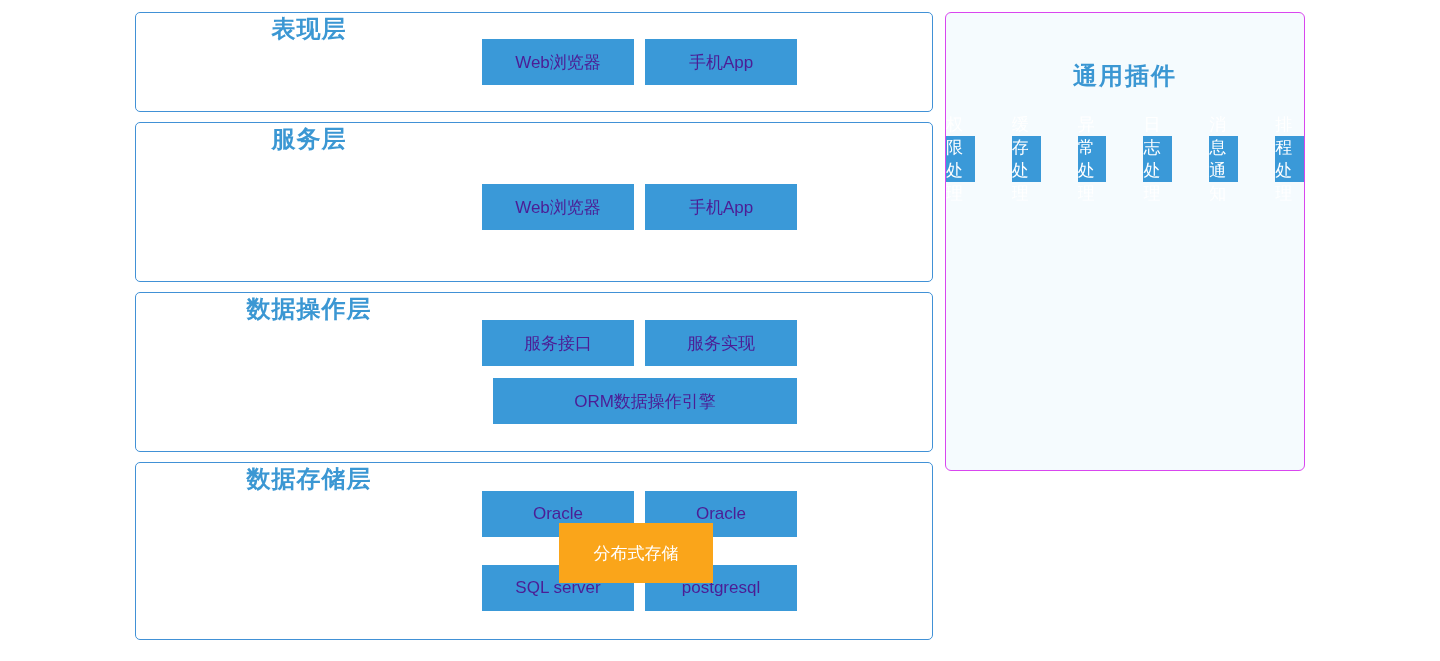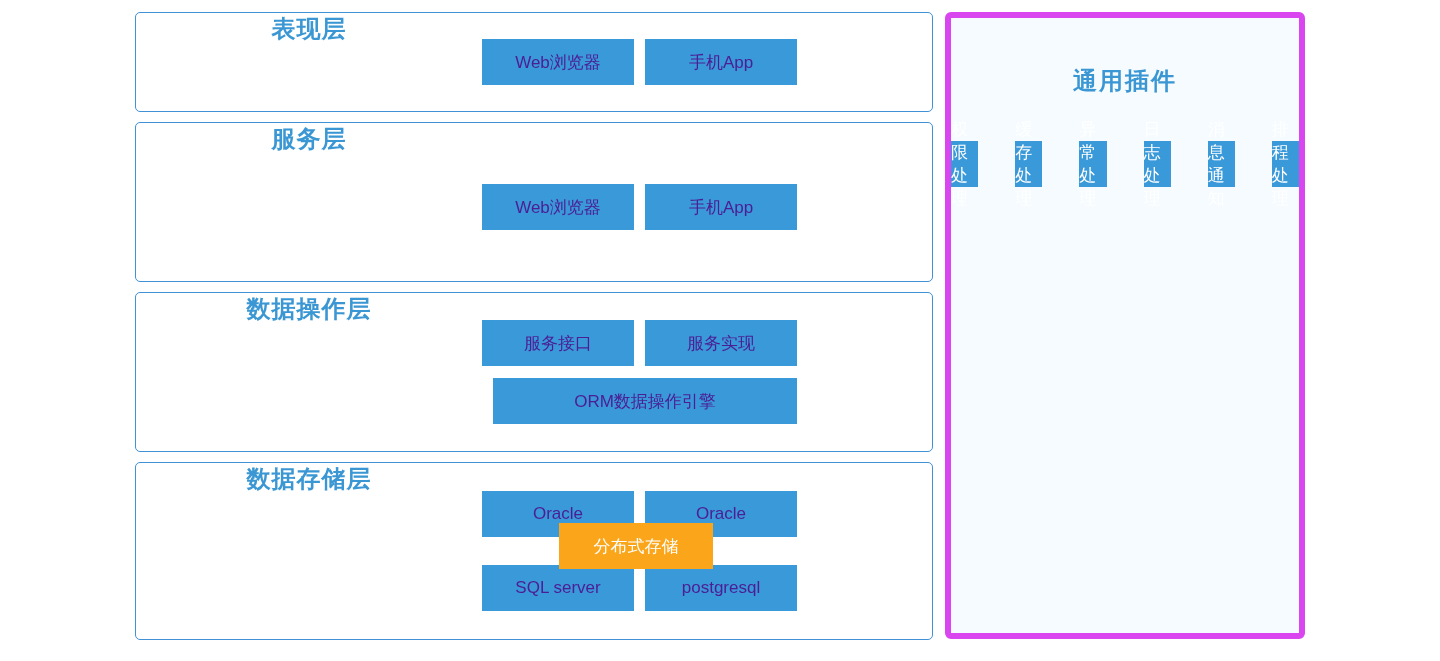--- a/index.html
+++ b/index.html
@@ -63,39 +63,39 @@
     align-items: center;
     justify-content: center;
     white-space: nowrap;
   }
 
   .overlay-box {
     position: absolute;
     left: 423px;
     top: 60px;
     width: 154px;
-    height: 46px;
+    height: 60px;
     background: #faa51a;
     color: #ffffff;
     font-size: 17px;
     display: flex;
     align-items: center;
     justify-content: center;
     z-index: 2;
   }
 
   
   .panel {
     position: absolute;
     left: 945px;
     top: 12px;
     width: 360px;
-    height: 627px;
+    height: 459px;
     background: #f5fbfe;
-    border: 6px solid #d946ef;
+    border: 1px solid #d946ef;
     border-radius: 6px;
     box-sizing: border-box;
   }
   .panel-title {
     margin-top: 47px;
     text-align: center;
     font-size: 24px;
     font-weight: bold;
     color: #3b97d3;
     letter-spacing: 2px;

